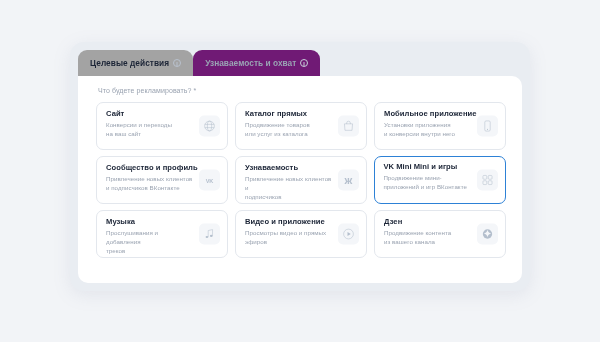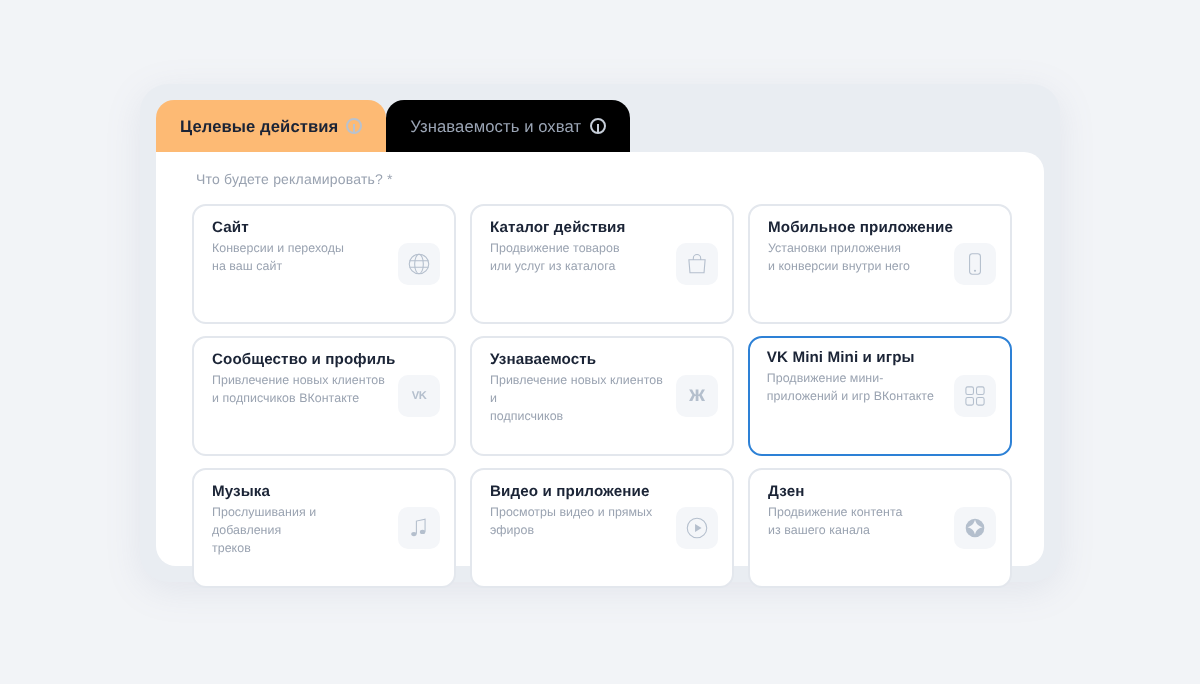--- a/index.html
+++ b/index.html
@@ -46,27 +46,27 @@
     padding: 0 12px;
     border-radius: 9px 9px 0 0;
     font-size: 8.3px;
     font-weight: bold;
     letter-spacing: 0.05px;
     white-space: nowrap;
     cursor: pointer;
     user-select: none;
   }
   .tab.active {
-    background: #fdba74;
+    background: #a3a3a3;
     color: #1b2436;
   }
   .tab.inactive {
-    background: #000000;
+    background: #701a75;
     color: #9aa4b4;
-    font-weight: normal;
+    font-weight: bold;
   }
 
   .info-icon {
     display: inline-block;
     width: 8px;
     height: 8px;
     border: 1px solid #b9c2ce;
     border-radius: 50%;
     position: relative;
     flex: none;
@@ -111,21 +111,21 @@
     left: 18px;
     top: 26px;
     width: 410px;
     display: grid;
     grid-template-columns: repeat(3, 1fr);
     gap: 6px 7px;
   }
 
   .card {
     position: relative;
-    height: 60px;
+    height: 48px;
     background: #ffffff;
     border: 1px solid #e3e7ed;
     border-radius: 7px;
     padding: 7px 34px 0 9px;
     cursor: pointer;
     overflow: hidden;
   }
   .card.selected {
     border: 1.6px solid #2d81d6;
     padding: 6.4px 34px 0 8.4px;
@@ -206,21 +206,21 @@
           </div>
           <span class="card-icon">
             <svg width="13" height="13" viewBox="0 0 24 24">
               <circle class="gl" cx="12" cy="12" r="9"></circle>
               <ellipse class="gl" cx="12" cy="12" rx="4" ry="9"></ellipse>
               <path class="gl" d="M3.4 9h17.2M3.4 15h17.2"></path>
             </svg>
           </span>
         </div>
         <div class="card">
-          <div class="card-title">Каталог действия</div>
+          <div class="card-title">Каталог прямых</div>
           <div class="card-desc">
             <div>Продвижение товаров</div>
             <div>или услуг из каталога</div>
           </div>
           <span class="card-icon">
             <svg width="13" height="13" viewBox="0 0 24 24">
               <path class="gl" d="M4.5 8h15l-1 12h-13z"></path>
               <path class="gl" d="M8.6 8.4V6.6a3.4 3.4 0 0 1 6.8 0v1.8"></path>
             </svg>
           </span>

